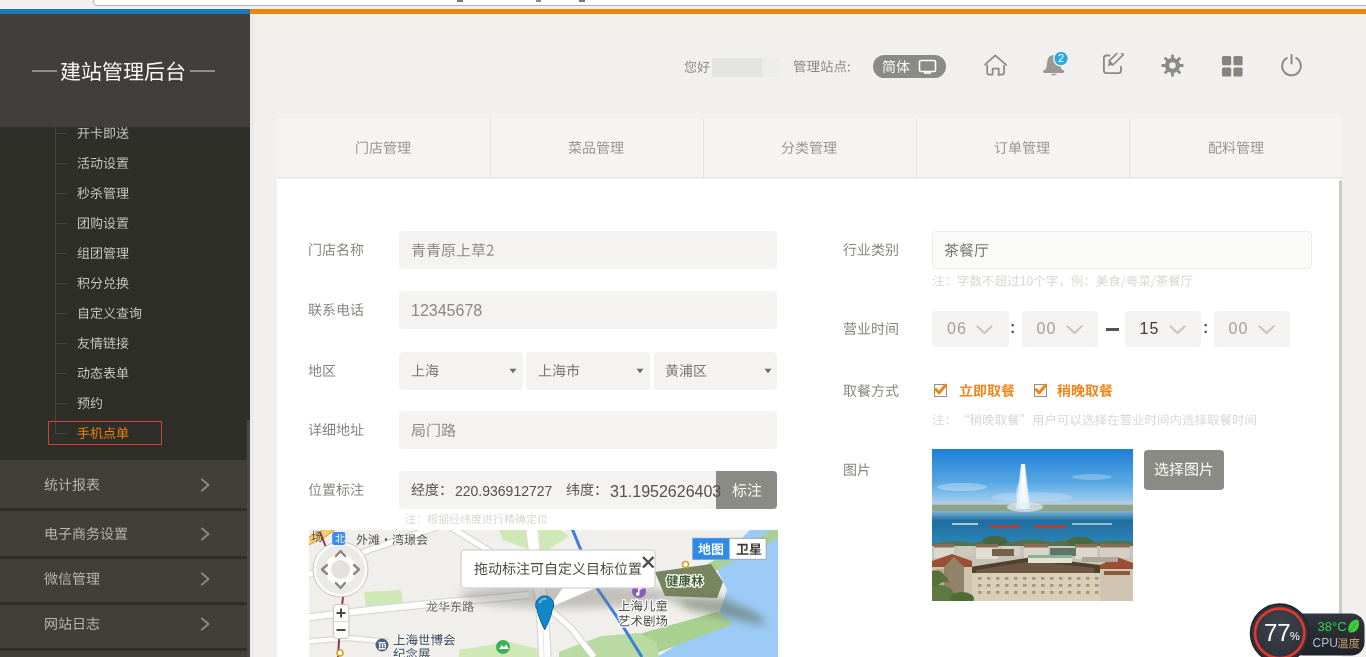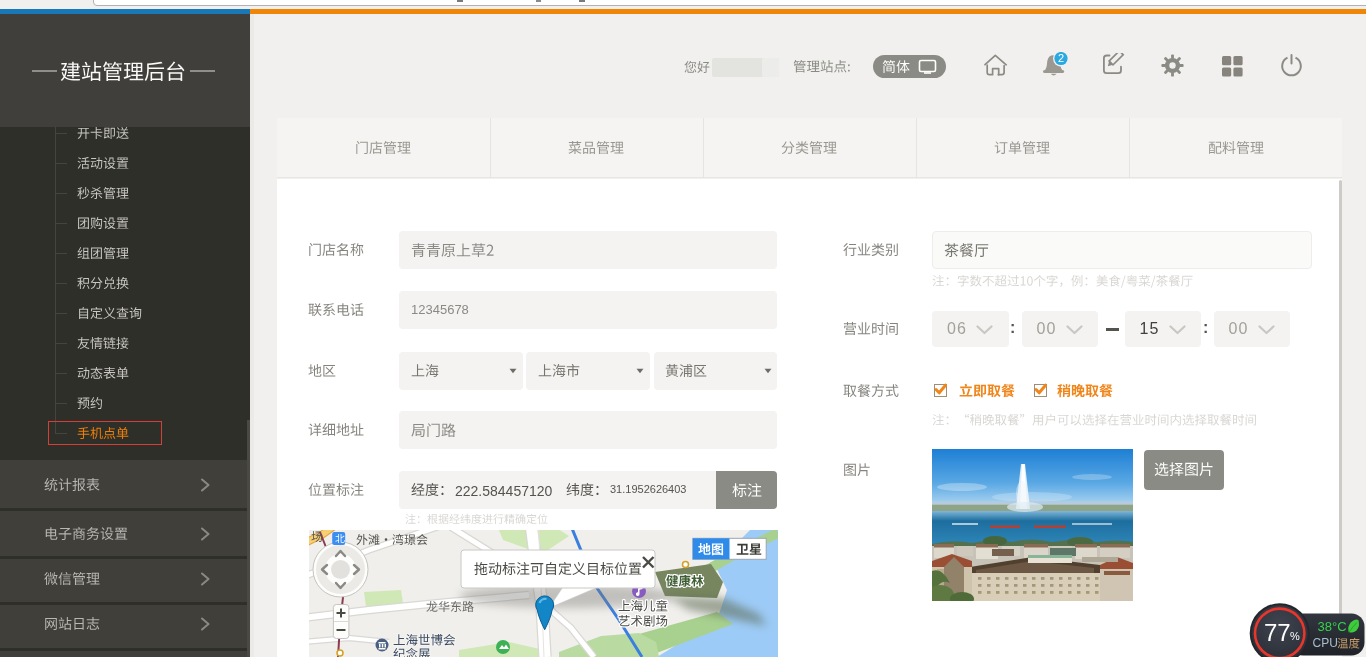--- a/index.html
+++ b/index.html
@@ -327,23 +327,23 @@
 <div class="abs" style="left:1228.5px;top:319.5px;color:#a3a19b;font-size:16px;letter-spacing:1px">00</div>
 <div class="abs" style="left:934px;top:384px;width:13px;height:13px;background:#fff;border:1.5px solid #a08d72"></div>
 <svg class="abs" style="left:933px;top:381px;z-index:11" width="16" height="16">
     <path d="M3,8.5 L6.2,11.8 L12.5,4.2" fill="none" stroke="#f08519" stroke-width="3" stroke-linecap="round" stroke-linejoin="round"></path>
   </svg>
 <div class="abs" style="left:1034px;top:384px;width:13px;height:13px;background:#fff;border:1.5px solid #a08d72"></div>
 <svg class="abs" style="left:1033px;top:381px;z-index:11" width="16" height="16">
     <path d="M3,8.5 L6.2,11.8 L12.5,4.2" fill="none" stroke="#f08519" stroke-width="3" stroke-linecap="round" stroke-linejoin="round"></path>
   </svg>
 <div class="abs" style="left:1144px;top:449.5px;width:80px;height:40.5px;background:#8b8b85;border-radius:4px"></div>
-<div class="abs" style="left:411px;top:302px;color:#8a8a85;font-size:13px">12345678</div>
-<div class="abs" style="left:455px;top:483px;color:#55534e;font-size:14px">222.584457120</div>
-<div class="abs" style="left:610px;top:483px;color:#55534e;font-size:11px">31.1952626403</div>
+<div class="abs" style="left:411px;top:302px;color:#8a8a85;font-size:16px">12345678</div>
+<div class="abs" style="left:455px;top:483px;color:#55534e;font-size:14px">220.936912727</div>
+<div class="abs" style="left:610px;top:483px;color:#55534e;font-size:16px">31.1952626403</div>
 <svg class="abs" style="left:309px;top:530px" width="469" height="127" viewBox="0 0 469 127">
     <defs>
       <filter id="mblur" x="-30%" y="-30%" width="160%" height="160%">
         <feGaussianBlur stdDeviation="4"></feGaussianBlur>
       </filter>
     </defs>
     <rect width="469" height="127" fill="#f0efec"></rect>
     <polygon points="188,-5 243,-5 260,6 233,24 194,10" fill="#cfe8b6"></polygon>
     <polygon points="55,62 92,60 95,80 58,84" fill="#cfe8b6"></polygon>
     <polygon points="445,-4 469,-4 469,127 348,127 408,90 418,60 406,35" fill="#9dcbf7"></polygon>

